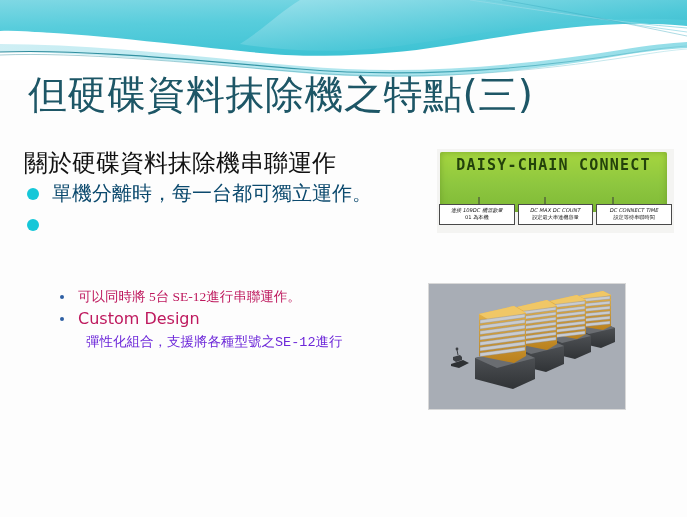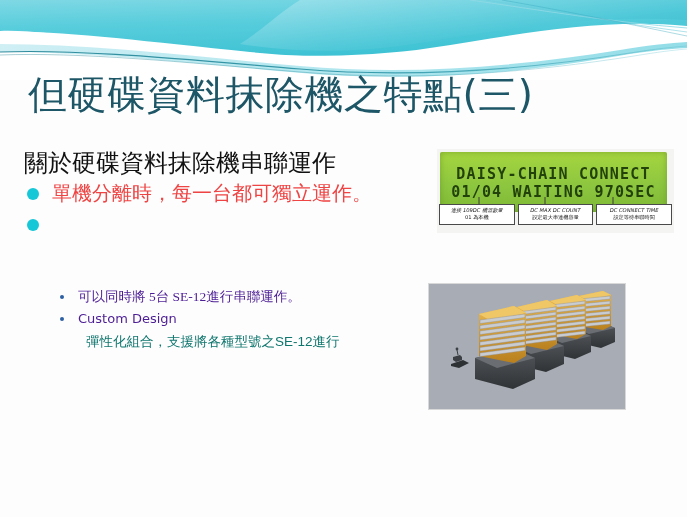--- a/index.html
+++ b/index.html
@@ -60,21 +60,21 @@
     white-space: nowrap;
     margin-bottom: 1px;
   }
 
   .bullet-row {
     position: relative;
     padding-left: 28px;
     font-family: "Liberation Serif", "DejaVu Serif", serif;
     font-size: 20px;
     line-height: 31px;
-    color: #ef4444;
+    color: #0c4a6e;
     white-space: nowrap;
   }
   .bullet-row .dot {
     position: absolute;
     left: 3px;
     top: 10px;
     width: 12px;
     height: 12px;
     border-radius: 50%;
     background: #16c7d8;
@@ -86,42 +86,42 @@
     left: 56px;
     top: 286px;
     width: 400px;
   }
   .sub-row {
     position: relative;
     padding-left: 22px;
     font-family: "Liberation Serif", "DejaVu Serif", serif;
     font-size: 13.5px;
     line-height: 22px;
-    color: #4c1d95;
+    color: #be185d;
     white-space: nowrap;
   }
   .sub-row .sdot {
     position: absolute;
     left: 4px;
     top: 9px;
     width: 4px;
     height: 4px;
     border-radius: 50%;
     background: #2e5fa3;
   }
   .sub-row .latin {
     font-family: "DejaVu Sans", "Liberation Sans", sans-serif;
-    font-size: 13px;
+    font-size: 16px;
   }
   .sub-para {
     padding-left: 30px;
-    font-family: Liberation Sans, sans-serif;
+    font-family: Liberation Mono, monospace;
     font-size: 13.5px;
     line-height: 23px;
-    color: #0f766e;
+    color: #6d28d9;
     white-space: nowrap;
   }
 
   
   .lcd-figure {
     position: absolute;
     left: 437px;
     top: 149px;
     width: 237px;
     height: 84px;
@@ -130,21 +130,21 @@
   .lcd-screen {
     position: absolute;
     left: 3px;
     top: 3px;
     width: 227px;
     height: 60px;
     background: #8ec63f;
     background: linear-gradient(180deg, #a6d63f 0%, #8dc63f 55%, #7fba36 100%);
     border-radius: 2px;
     box-shadow: inset 0 0 6px rgba(90,130,30,0.55);
-    padding: 13px 0 0 0;
+    padding: 4px 0 0 0;
     box-sizing: border-box;
   }
   .lcd-line {
     font-family: "DejaVu Sans Mono", "Liberation Mono", monospace;
     font-size: 15px;
     line-height: 18px;
     letter-spacing: 1.2px;
     color: #23420b;
     text-align: center;
     font-weight: bold;
@@ -281,21 +281,20 @@
     </div>
 
     <div class="sub-para">彈性化組合，支援將各種型號之SE-12進行</div>
 
   </div>
 
   <div class="lcd-figure">
 
     <div class="lcd-screen">
       <div class="lcd-line">DAISY-CHAIN CONNECT</div>
-      <div class="lcd-line">01/04 WAITING 970SEC</div>
     </div>
 
     <div class="lcd-connectors">
       <svg width="237" height="12" viewBox="0 0 237 12" xmlns="http://www.w3.org/2000/svg">
         <g stroke="#3a3a3a" stroke-width="1" fill="none">
           <path d="M42,0 L42,6 L42,11"></path>
           <path d="M108,0 L108,6 L108,11"></path>
           <path d="M176,0 L176,6 L176,11"></path>
         </g>
         <g fill="#3a3a3a">

